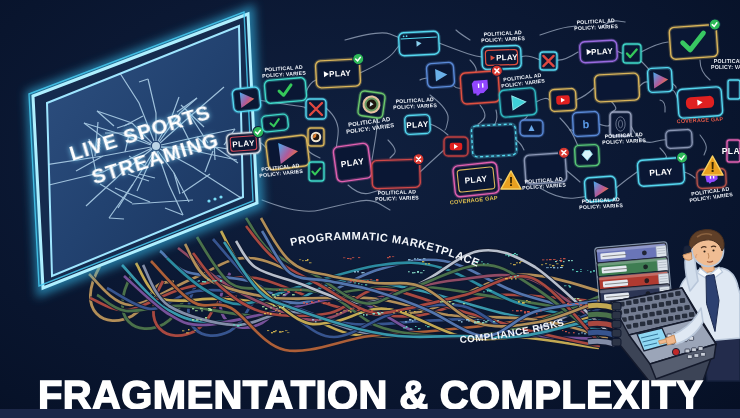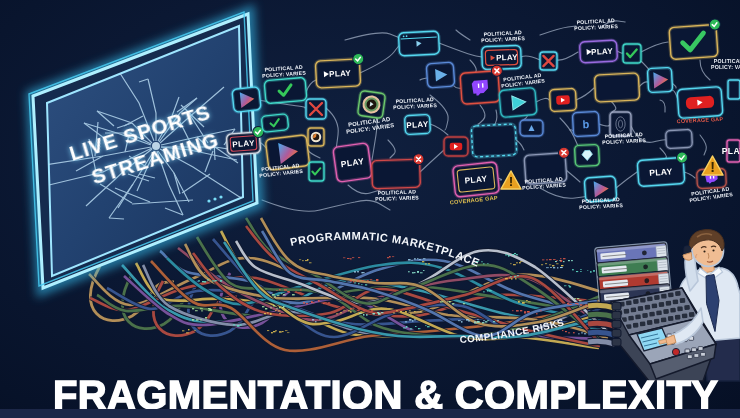--- a/index.html
+++ b/index.html
@@ -1,17 +1,17 @@
 <!DOCTYPE html>
 <html><head><meta charset="utf-8"><style>
 html,body{margin:0;padding:0;background:#0a1228;}
 #stage{position:relative;width:740px;height:418px;overflow:hidden;
 background:radial-gradient(ellipse 640px 400px at 46% 38%, #10203f 0%, #0b1833 45%, #071229 78%, #050d20 100%);
 font-family:"Liberation Sans",sans-serif;}
-#headline{position:absolute;left:53px;top:373px;color:#fff;
+#headline{position:absolute;left:38px;top:373px;color:#fff;
 font-weight:bold;font-size:40px;letter-spacing:0.35px;white-space:nowrap;text-align:right;-webkit-text-stroke:1.4px #ffffff;}
 #botstrip{position:absolute;left:0;bottom:0;width:740px;height:9px;background:#1c2748;}
 </style></head><body>
 <div id="stage">
 <svg width="740" height="418" viewBox="0 0 740 418" style="position:absolute;left:0;top:0">
 <defs>
 <filter id="gl" x="-40%" y="-40%" width="180%" height="180%">
           <feDropShadow dx="0" dy="0" stdDeviation="1.2" flood-opacity="0.55"></feDropShadow>
         </filter>
 <filter id="bigblur">

